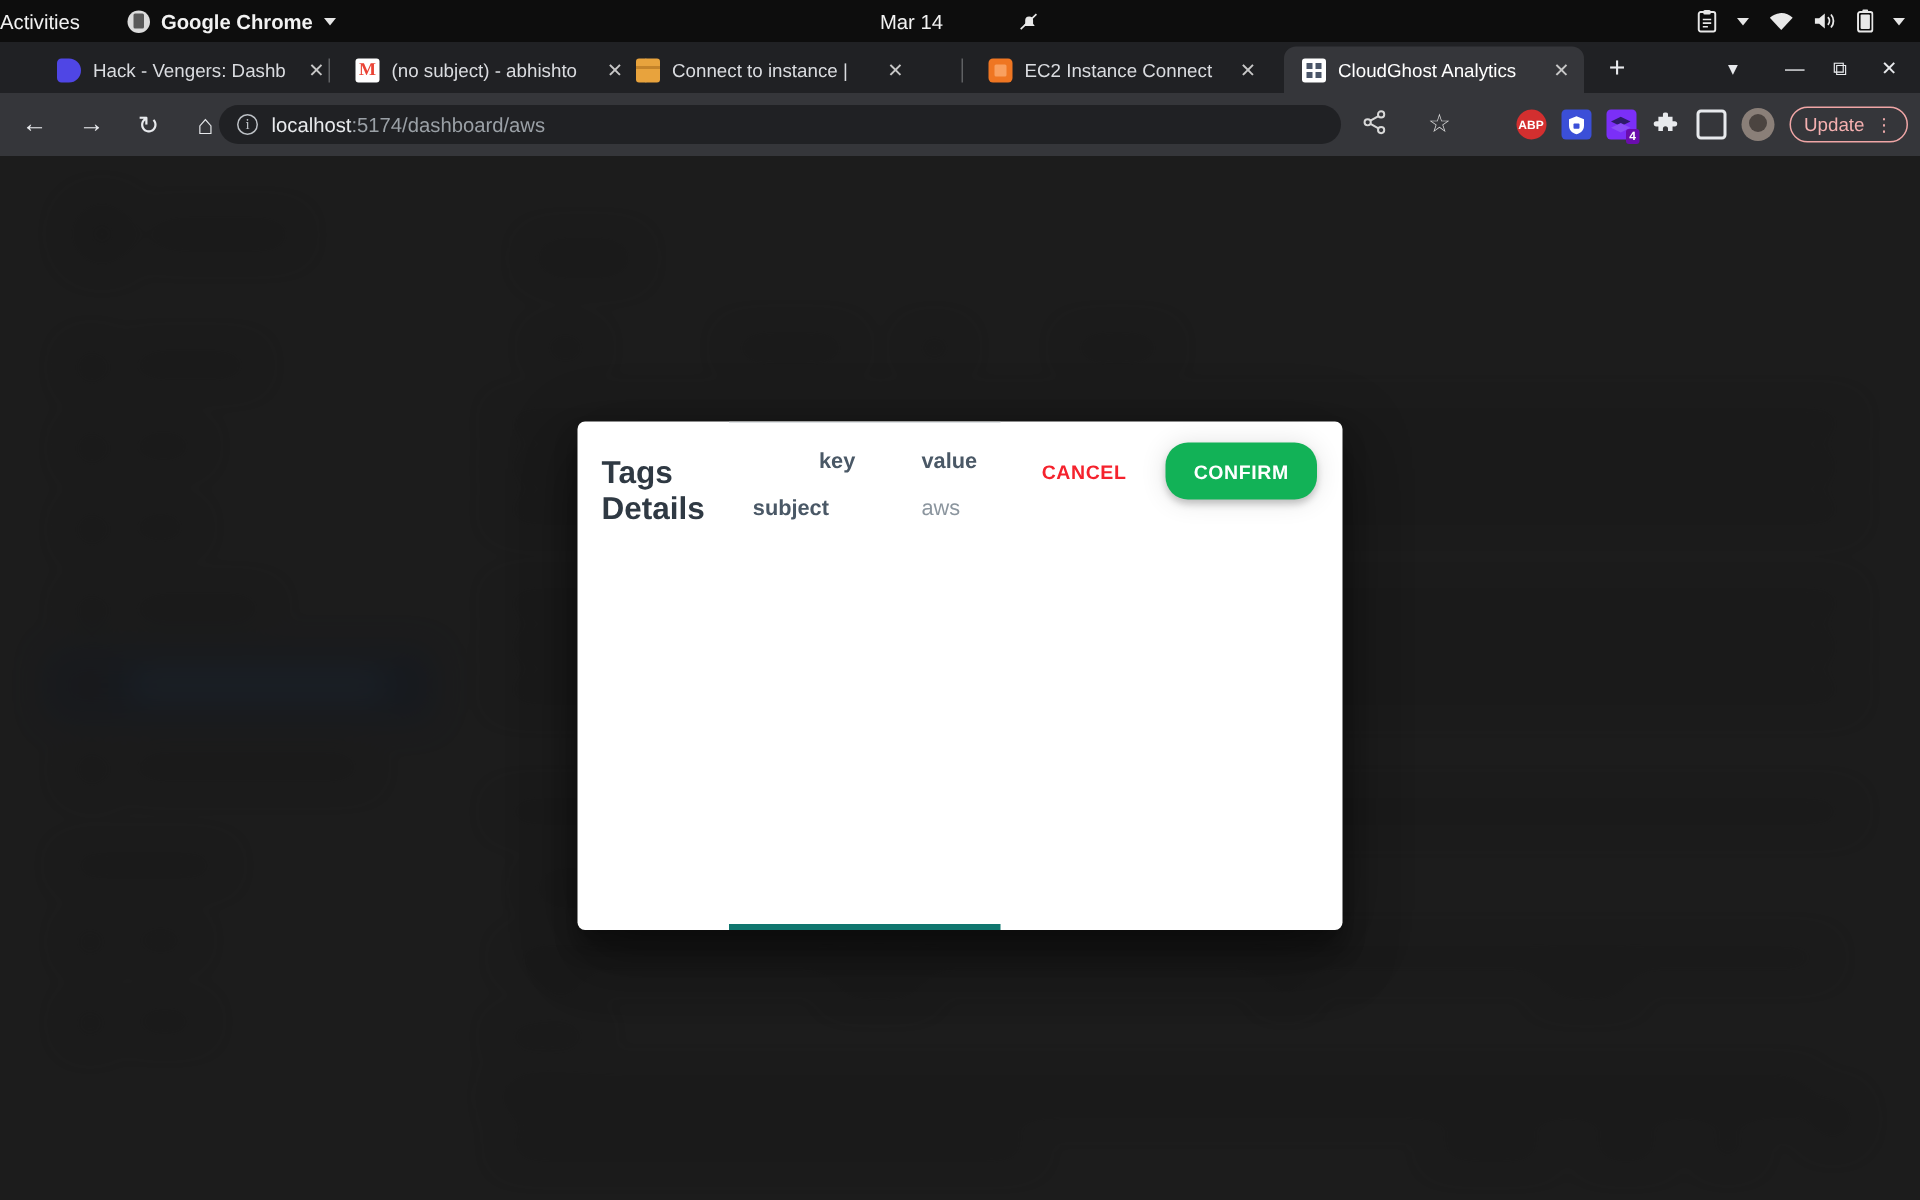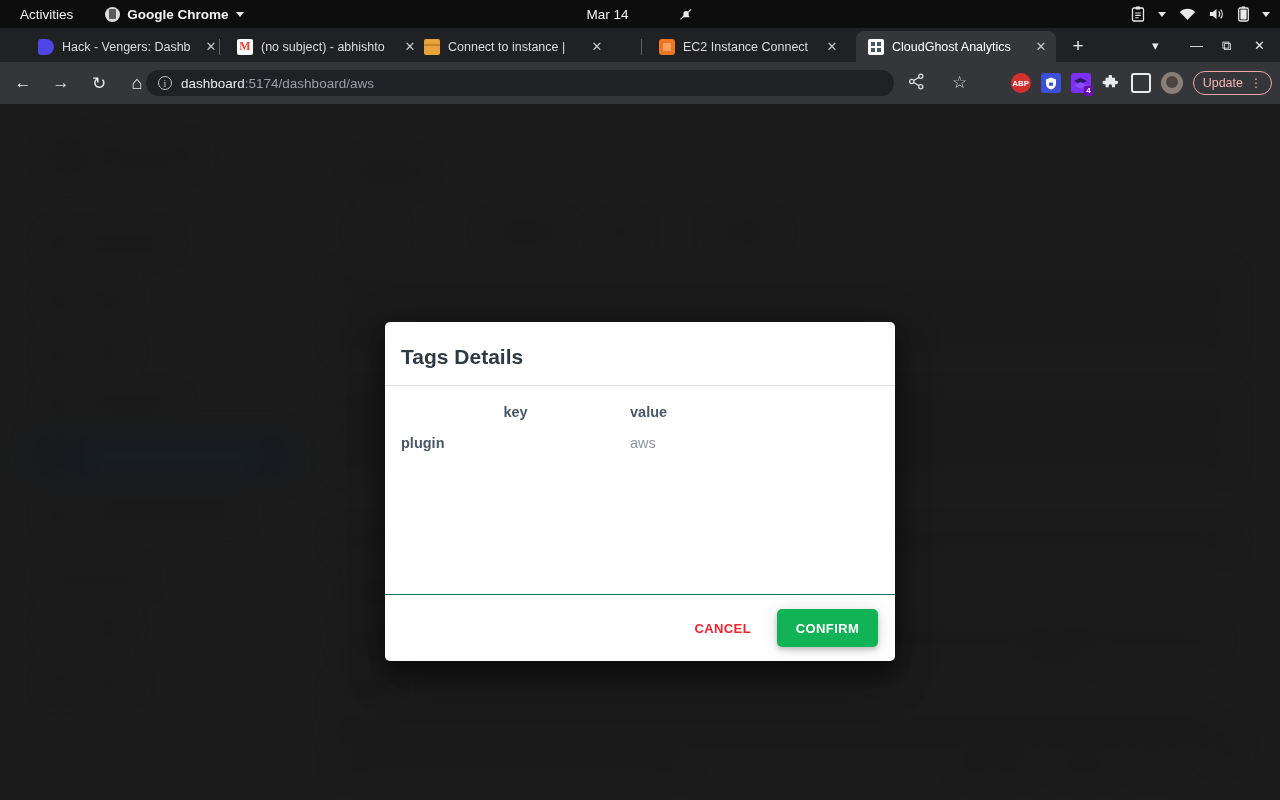--- a/index.html
+++ b/index.html
@@ -9,21 +9,21 @@
     background:#1f1f1f;
   }
 
   
   #gnome-bar {
     position:absolute; top:0; left:0; width:1280px; height:28px;
     background:#0d0d0d; color:#ffffff;
     display:flex; align-items:center;
     font-size:13.5px;
   }
-  .gn-activities { margin-left:20px; font-size:13.5px; color:#f2f2f2; }
+  .gn-activities { margin-left:0; font-size:13.5px; color:#f2f2f2; }
   .gn-app { display:flex; align-items:center; gap:7px; margin-left:32px; }
   .gn-app-name { font-weight:bold; font-size:13.5px; color:#f2f2f2; }
   .chrome-dot {
     width:15px; height:15px; border-radius:50%;
     background:#dcdcdc; position:relative; display:inline-block;
   }
   .chrome-dot::after {
     content:""; position:absolute; left:4px; top:2.5px;
     width:7px; height:10px; border-radius:1px;
     background:#5a5a5a;
@@ -177,31 +177,30 @@
     border:1px solid #16253c;
   }
   #scrim { position:absolute; inset:0; background:rgba(20,20,20,0.55); }
 
   
   #modal {
     position:absolute; left:385px; top:281px; width:510px; height:339px;
     background:#ffffff; border-radius:5px;
     box-shadow:0 11px 15px rgba(0,0,0,.30), 0 9px 46px rgba(0,0,0,.26),
                0 24px 38px rgba(0,0,0,.22);
-    display:flex; flex-direction:column;
+    display:flex; flex-direction:row;
     overflow:hidden;
-    margin-top:41px;
   }
   #modal-title {
     font-size:21px; font-weight:bold; color:#2f3943;
     padding:23px 16px 0 16px; height:63px;
     font-family:"Liberation Sans", sans-serif;
   }
   #modal-body {
-    flex:1 1 auto; border-top:1px solid #dde1e4; border-bottom:1px solid #0f766e;
+    flex:1 1 auto; border-top:1px solid #dde1e4; border-bottom:4px solid #0f766e;
     padding:10px 16px 0 16px; overflow:hidden;
   }
   table.tags { width:100%; border-collapse:collapse; }
   table.tags th {
     font-size:14.5px; font-weight:bold; color:#4a5866;
     padding:8px 0 9px 0; text-align:center;
   }
   table.tags th.c-key { width:229px; }
   table.tags th.c-val { text-align:left; padding-left:0; }
   table.tags td { padding:6px 0; vertical-align:baseline; }
@@ -217,21 +216,21 @@
   #cancel-btn {
     background:none; border:none; cursor:pointer;
     color:#f5222d; font-size:13px; font-weight:bold;
     letter-spacing:.4px; padding:8px 10px;
     font-family:"Liberation Sans", sans-serif;
   }
   #confirm-btn {
     background:#12b257; border:none; cursor:pointer;
     color:#ffffff; font-size:13px; font-weight:bold;
     letter-spacing:.4px;
-    width:101px; height:38px; border-radius:5px;
+    width:101px; height:38px; border-radius:15px;
     box-shadow:0 3px 5px rgba(0,0,0,.20), 0 1px 18px rgba(0,0,0,.12);
     font-family:"Liberation Sans", sans-serif;
   }
 </style>
 </head>
 <body>
 
 <div id="gnome-bar">
   <div class="gn-activities">Activities</div>
   <div class="gn-app">
@@ -313,21 +312,21 @@
 </div>
 
 <div id="toolbar">
   <div class="nav-ico" style="margin-left:10px;">←</div>
   <div class="nav-ico" style="margin-left:12px;">→</div>
   <div class="nav-ico" style="margin-left:12px;">↻</div>
   <div class="nav-ico" style="margin-left:12px; font-size:18px;">⌂</div>
 
   <div id="omnibox">
     <span class="info-ico">i</span>
-    <span class="url-host">dashboard</span>
+    <span class="url-host">localhost</span>
     <span class="url-path">:5174/dashboard/aws</span>
   </div>
 
   <div style="position:absolute; left:908px; top:11px;">
     <svg width="17" height="17" viewBox="0 0 18 18">
       <circle cx="13.5" cy="3.5" r="2.2" fill="none" stroke="#d8d8d8" stroke-width="1.4"></circle>
       <circle cx="4" cy="9" r="2.2" fill="none" stroke="#d8d8d8" stroke-width="1.4"></circle>
       <circle cx="13.5" cy="14.5" r="2.2" fill="none" stroke="#d8d8d8" stroke-width="1.4"></circle>
       <path d="M6 7.9l5.6-3.2M6 10.1l5.6 3.2" stroke="#d8d8d8" stroke-width="1.4"></path>
     </svg>
@@ -432,21 +431,21 @@
   <div id="modal-body">
     <table class="tags">
       <thead>
         <tr>
           <th class="c-key">key</th>
           <th class="c-val">value</th>
         </tr>
       </thead>
       <tbody>
         <tr>
-          <td class="k">plugin</td>
+          <td class="k">subject</td>
           <td class="v">aws</td>
         </tr>
       </tbody>
     </table>
   </div>
 
   <div id="modal-foot">
     <button id="cancel-btn">CANCEL</button>
     <button id="confirm-btn">CONFIRM</button>
   </div>

